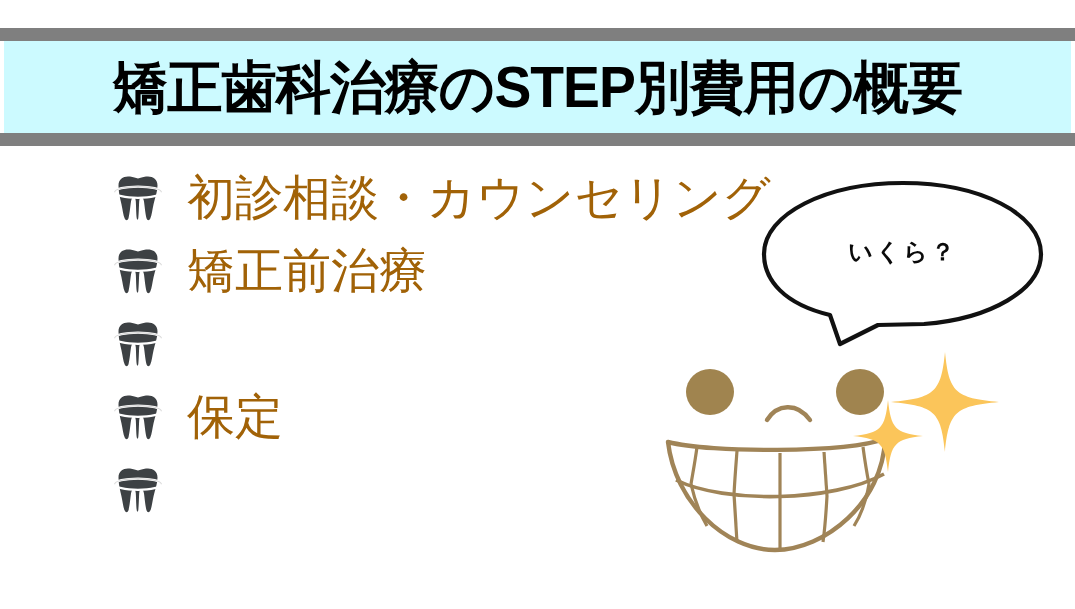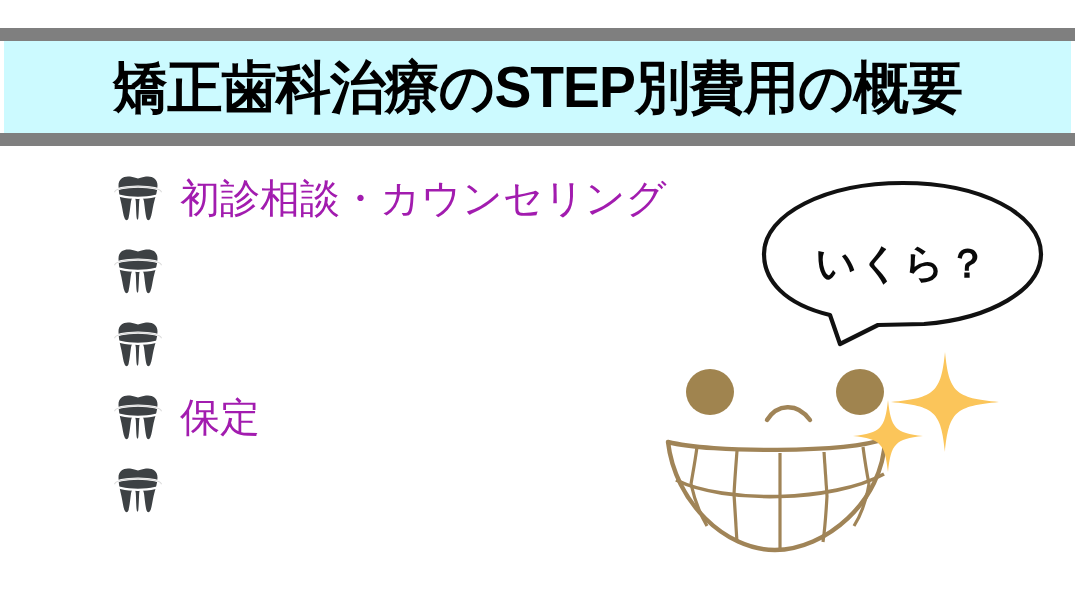--- a/index.html
+++ b/index.html
@@ -47,36 +47,36 @@
   .step-item{
     display:flex;align-items:center;
     height:52px;
     margin-bottom:21px;
   }
   .tooth-icon{
     width:52px;height:46px;flex:0 0 52px;
     display:block;
   }
   .step-label{
-    margin-left:16px;
-    font-size:40px;
-    color:#a21caf;
+    margin-left:23px;
+    font-size:48px;
+    color:#a16207;
     line-height:1;
     white-space:nowrap;
     letter-spacing:0px;
   }
 
   
   .bubble{
     position:absolute;left:758px;top:178px;width:290px;height:195px;
   }
   .bubble-text{
     position:absolute;left:0;top:58px;width:290px;
     text-align:center;
-    font-size:40px;
+    font-size:24px;
     font-weight:bold;
     color:#0a0a0a;
     letter-spacing:3px;
   }
 
   
   .face{
     position:absolute;left:655px;top:352px;width:360px;height:215px;
   }
 </style>
@@ -102,20 +102,21 @@
       </svg>
       <span class="step-label">初診相談・カウンセリング</span>
     </div>
 
     <div class="step-item">
       <svg class="tooth-icon" viewBox="0 0 52 46">
         <path d="M6.5 10.5 C6.5 3.5 12 0.8 18 1.6 C21.5 2.1 23.6 3.4 26 3.4 C28.4 3.4 30.5 2.1 34 1.6 C40 0.8 45.5 3.5 45.5 10.5 C45.5 16.5 43.2 22 41.6 29 C40.3 34.8 39.8 40.5 38.3 43.6 C37.2 45.9 35.2 45.6 34.5 43.2 C33.4 39.4 32.6 30.6 32 26.5 C31.6 23.8 30.6 22.2 29.4 22.2 C28.2 22.2 27.4 23.6 27.2 26.3 C26.9 30.2 26.8 39.2 26.3 43 C26 45.3 25 45.3 24.7 43 C24.2 39.2 24.1 30.2 23.8 26.3 C23.6 23.6 22.8 22.2 21.6 22.2 C20.4 22.2 19.4 23.8 19 26.5 C18.4 30.6 17.6 39.4 16.5 43.2 C15.8 45.6 13.8 45.9 12.7 43.6 C11.2 40.5 10.7 34.8 9.4 29 C7.8 22 6.5 16.5 6.5 10.5 Z" fill="#3d4144"></path>
         <path d="M2.6 17.2 C2.6 14.0 13.0 11.6 26 11.6 C39.0 11.6 49.4 14.0 49.4 17.2 C49.4 20.4 39.0 22.8 26 22.8 C13.0 22.8 2.6 20.4 2.6 17.2 Z" fill="none" stroke="#ffffff" stroke-width="2.3"></path>
         <path d="M2.6 17.2 C2.6 14.0 13.0 11.6 26 11.6 C39.0 11.6 49.4 14.0 49.4 17.2" fill="none" stroke="#d8d8d8" stroke-width="1.1"></path>
       </svg>
+      <span class="step-label">矯正前治療</span>
     </div>
 
     <div class="step-item">
       <svg class="tooth-icon" viewBox="0 0 52 46">
         <path d="M6.5 10.5 C6.5 3.5 12 0.8 18 1.6 C21.5 2.1 23.6 3.4 26 3.4 C28.4 3.4 30.5 2.1 34 1.6 C40 0.8 45.5 3.5 45.5 10.5 C45.5 16.5 43.2 22 41.6 29 C40.3 34.8 39.8 40.5 38.3 43.6 C37.2 45.9 35.2 45.6 34.5 43.2 C33.4 39.4 32.6 30.6 32 26.5 C31.6 23.8 30.6 22.2 29.4 22.2 C28.2 22.2 27.4 23.6 27.2 26.3 C26.9 30.2 26.8 39.2 26.3 43 C26 45.3 25 45.3 24.7 43 C24.2 39.2 24.1 30.2 23.8 26.3 C23.6 23.6 22.8 22.2 21.6 22.2 C20.4 22.2 19.4 23.8 19 26.5 C18.4 30.6 17.6 39.4 16.5 43.2 C15.8 45.6 13.8 45.9 12.7 43.6 C11.2 40.5 10.7 34.8 9.4 29 C7.8 22 6.5 16.5 6.5 10.5 Z" fill="#3d4144"></path>
         <path d="M2.6 17.2 C2.6 14.0 13.0 11.6 26 11.6 C39.0 11.6 49.4 14.0 49.4 17.2 C49.4 20.4 39.0 22.8 26 22.8 C13.0 22.8 2.6 20.4 2.6 17.2 Z" fill="none" stroke="#ffffff" stroke-width="2.3"></path>
         <path d="M2.6 17.2 C2.6 14.0 13.0 11.6 26 11.6 C39.0 11.6 49.4 14.0 49.4 17.2" fill="none" stroke="#d8d8d8" stroke-width="1.1"></path>
       </svg>
     </div>
 

